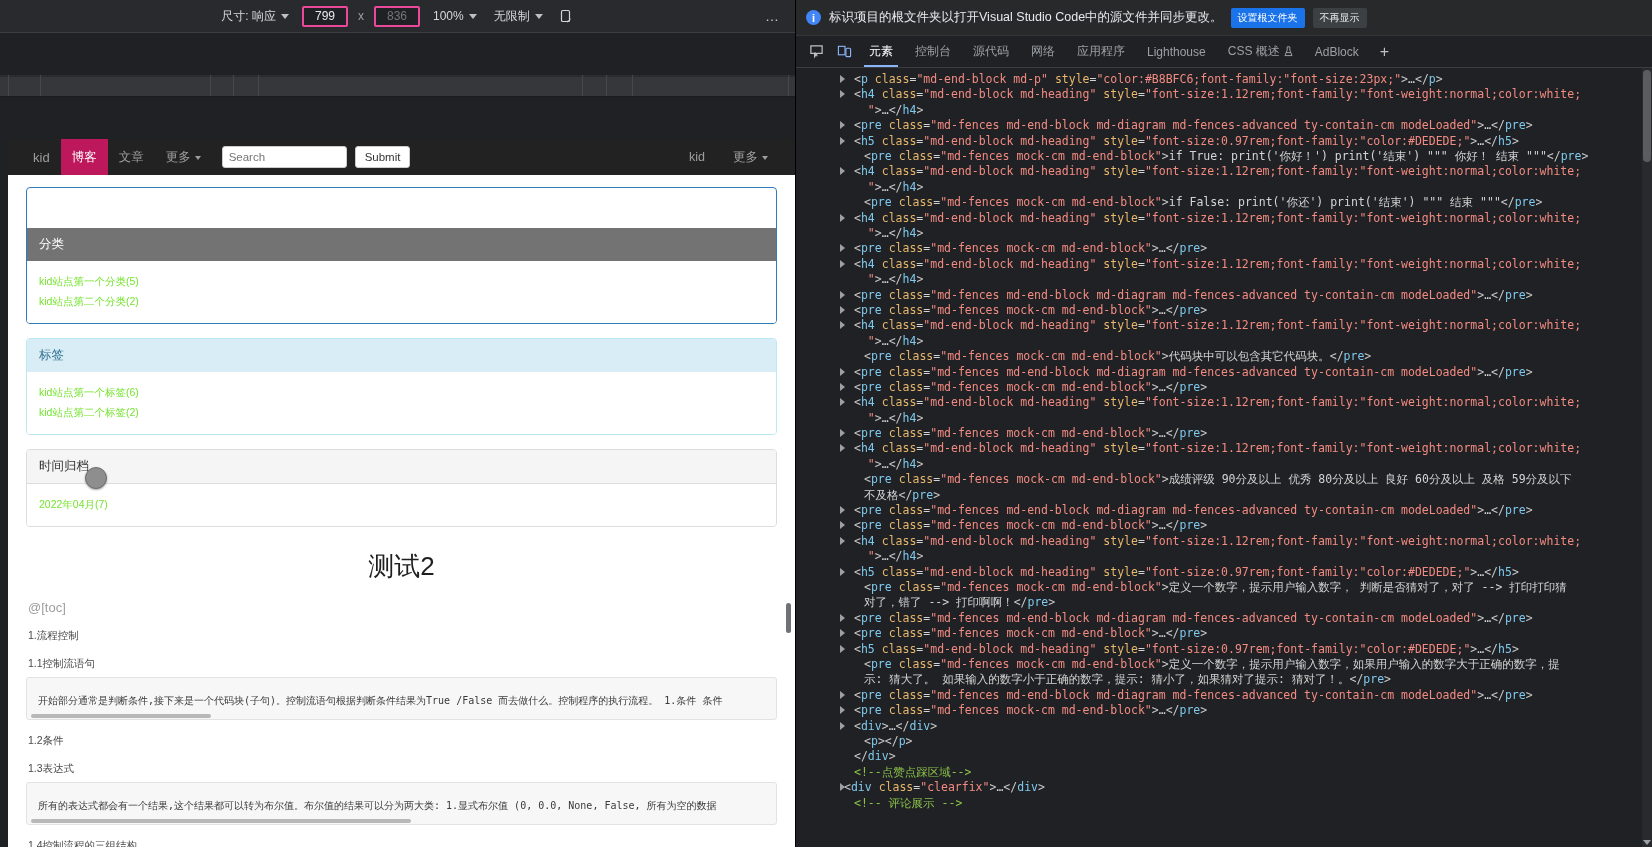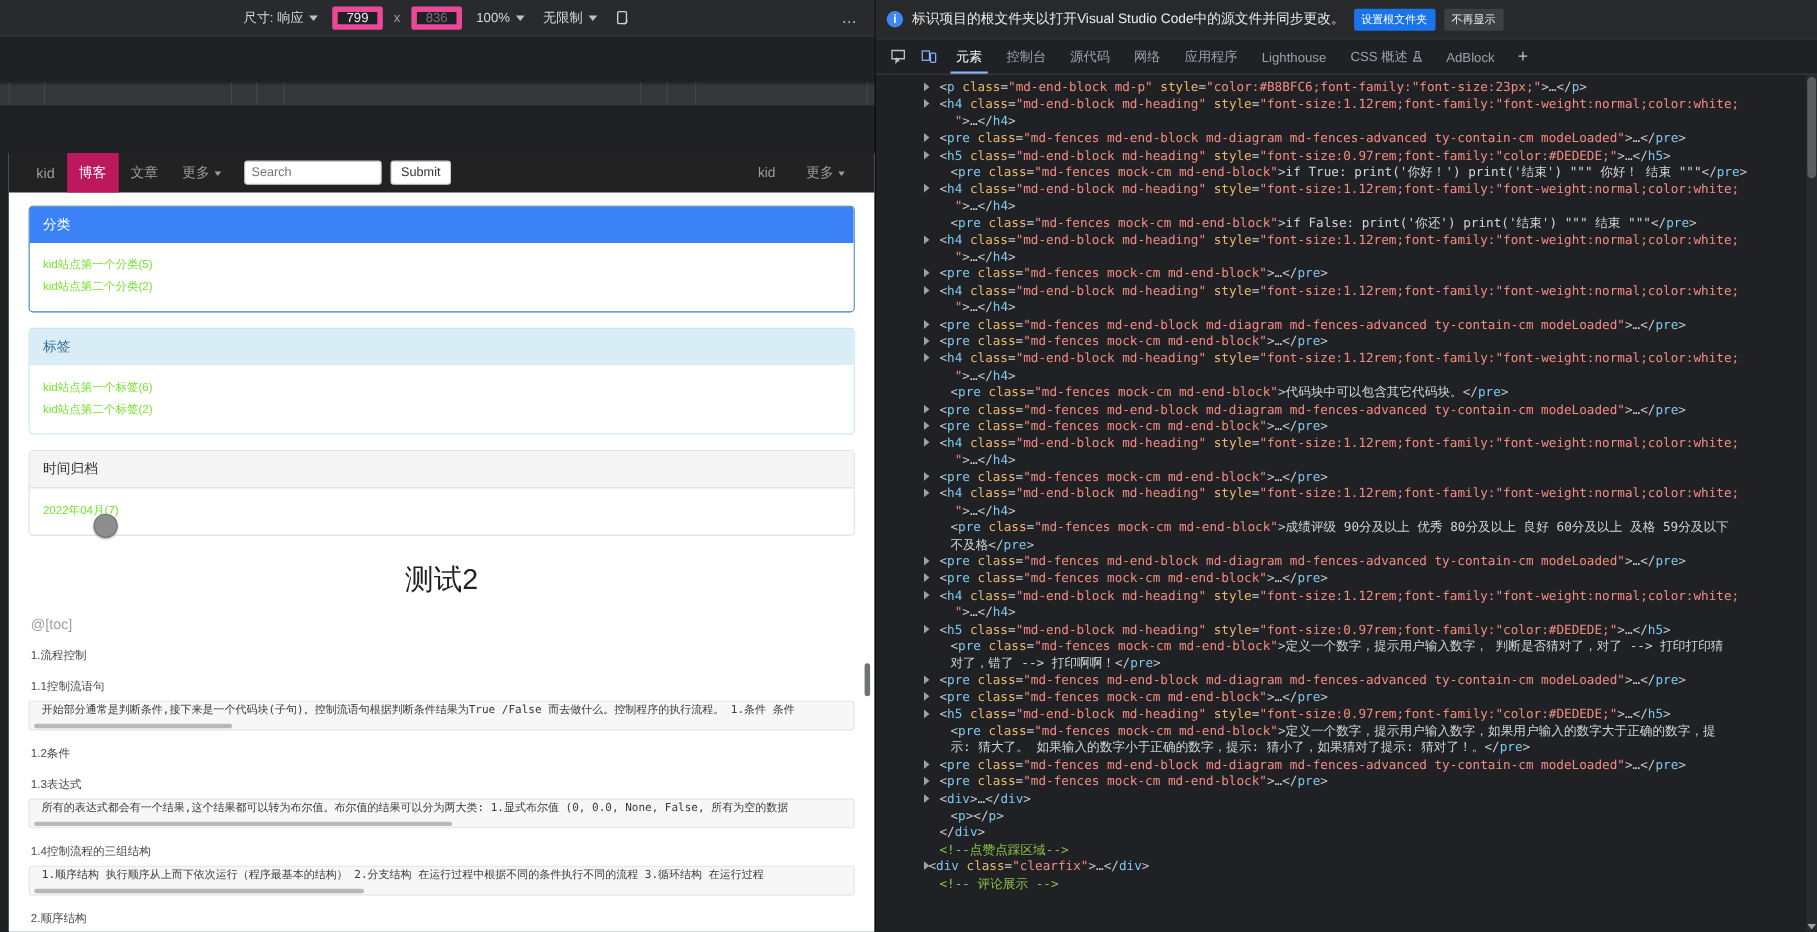--- a/index.html
+++ b/index.html
@@ -14,21 +14,21 @@
               display:flex; flex-direction:column;gap:42px; }
 
   
   #device-toolbar { height:33px; background:#292a2d; border-bottom:1px solid #3b3d40;
                     display:flex; align-items:center; justify-content:center; gap:9px;
                     color:#cfd0d2; font-size:12px; position:relative; }
   .dt-select { display:flex; align-items:center; gap:5px; color:#d7d8da; cursor:default;
                padding:2px 4px; white-space:nowrap; }
   .caret { width:0;height:0;border-left:4px solid transparent;border-right:4px solid transparent;
            border-top:5px solid #bdbfc2; display:inline-block; }
-  .dim-input { width:46px; height:21px; background:#202124; border:5px solid #ec4899;
+  .dim-input { width:46px; height:21px; background:#202124; border:2px solid #ec4899;
                border-radius:2px; color:#e8eaed; font-size:12px; text-align:center;
                font-family:"Liberation Sans", sans-serif; }
   .dim-input.ph { color:#5f6368; }
   .dim-x { color:#9aa0a6; font-size:12px; padding:0 1px; }
   #rotate-btn { width:22px;height:20px; display:flex;align-items:center;justify-content:center;
                 cursor:default; }
   #dt-more { position:absolute; right:14px; top:50%; transform:translateY(-50%);
              color:#c5c6c8; letter-spacing:2px; font-size:14px; cursor:default; }
 
   
@@ -62,39 +62,39 @@
                 font-family:"Liberation Sans", sans-serif; cursor:default;}
   .nav-right { position:absolute; right:16px; display:flex; align-items:center; gap:6px; }
 
   .page-body { padding:12px 18px 0 18px; background:#fff; }
 
   .panel { border-radius:4px; margin-bottom:14px; overflow:hidden; }
   .panel.primary { border:1px solid #337ab7; }
   .panel.info    { border:1px solid #bce8f1; }
   .panel.default { border:1px solid #dddddd; }
   .panel-head { padding:8px 12px; font-size:12.5px; }
-  .panel.primary .panel-head { background:#3b82f6; color:#ffffff; }
+  .panel.primary .panel-head { background:#737373; color:#ffffff;margin-top:40px; }
   .panel.info .panel-head    { background:#d9edf7; color:#31708f; }
   .panel.default .panel-head { background:#f5f5f5; color:#333333;
                                border-bottom:1px solid #ddd; position:relative;}
   .panel-body { background:#fff; padding:10px 12px 12px 12px; }
   .panel-body a { display:block; color:#77e331; font-size:10.5px; line-height:20px;
                   text-decoration:none; }
 
   
   #touch-dot { position:absolute; width:22px; height:22px; border-radius:50%;
                background:#8e8e8e; border:1px solid #6d6d6d; left:77px; top:328px;
                box-shadow:0 1px 2px rgba(0,0,0,.35); }
 
   .article-title { text-align:center; font-size:26px; color:#1f1f1f; font-weight:400;
                    margin:22px 0 16px 0; }
   .toc-mark { color:#9e9e9e; font-size:13px; margin:0 0 14px 2px; }
   .sec-h { font-size:10.5px; color:#4a4a4a; margin:14px 0 6px 2px; }
   .code-box { background:#f7f7f7; border:1px solid #e3e3e3; border-radius:3px;
-              padding:0 11px 11px 11px; font-family:"DejaVu Sans Mono", monospace;
+              padding:16px 11px 11px 11px; font-family:"DejaVu Sans Mono", monospace;
               font-size:10px; color:#3a3a3a; white-space:nowrap; overflow:hidden;
               position:relative; }
   .code-box .hbar { position:absolute; left:4px; bottom:1px; height:4px;
                     background:#b8b8b8; border-radius:2px; }
 
   
   #devtools { width:857px; height:847px; background:#202124; display:flex;
               flex-direction:column; border-left:1px solid #000; }
 
   #warn-bar { height:36px; background:#28292b; border-bottom:1px solid #35363a;

